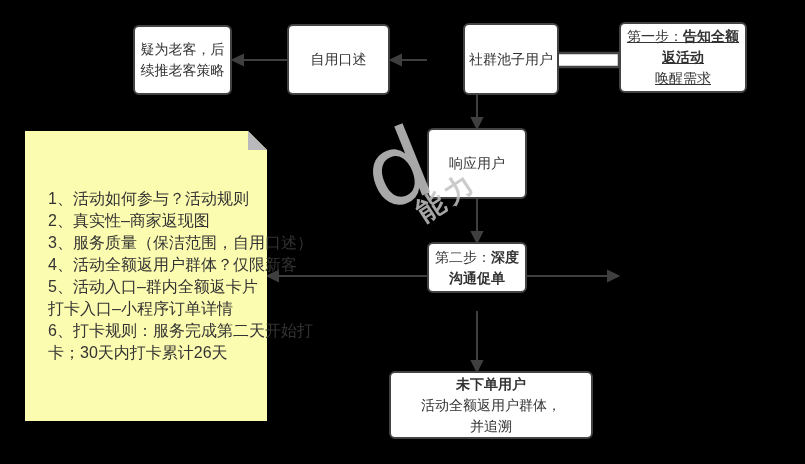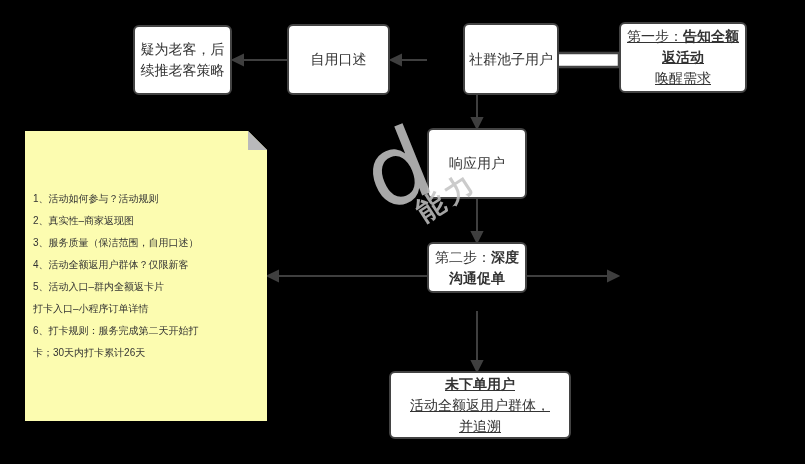--- a/index.html
+++ b/index.html
@@ -23,21 +23,21 @@
   #note .sheet{
     position:absolute;inset:0;
     clip-path:polygon(0 0, 223px 0, 100% 19px, 100% 100%, 0 100%);
   }
   #note .fold{
     position:absolute;right:0;top:0;width:19px;height:19px;
     clip-path:polygon(0 0, 100% 100%, 0 100%);
   }
   #note .note-text{
     position:absolute;inset:0;display:flex;align-items:center;
-    white-space:pre;font-size:10px;line-height:22px;padding-left:8px;
+    white-space:pre;font-size:16px;line-height:22px;padding-left:23px;
     text-align:left;color:#333;
   }
   .wm{position:absolute;z-index:5;pointer-events:none;opacity:0.85;}
   #wm-letter{
     left:366px;top:112px;font-size:98px;color:#c6c6c6;
     transform:rotate(-22deg);font-family:"DejaVu Sans",sans-serif;
   }
   #wm-chars{
     left:414px;top:178px;font-size:28px;color:#c2c2c2;letter-spacing:5px;
     transform:rotate(-33deg);font-weight:bold;
@@ -94,21 +94,21 @@
 
   <div class="box" style="left:427px;top:128px;width:100px;height:71px;text-align:right;">
     <span>响应用户</span>
   </div>
 
   <div class="box" style="left:427px;top:242px;width:100px;height:51px;">
     <div><span>第二步：</span><span class="b">深度沟通促单</span></div>
   </div>
 
 
-  <div class="box" style="left:389px;top:371px;width:182px;height:68px;text-decoration:underline;">
+  <div class="box" style="left:389px;top:371px;width:204px;height:68px;">
     <div class="b">未下单用户</div>
     <div class="pre">活动全额返用户群体，
 并追溯</div>
   </div>
 
   <div id="note">
     <div class="sheet" id="note-sheet" style="background: rgb(252, 252, 176);"></div>
     <div class="fold" id="note-fold" style="background: rgb(185, 185, 187);"></div>
     <div class="note-text">1、活动如何参与？活动规则
 2、真实性–商家返现图

